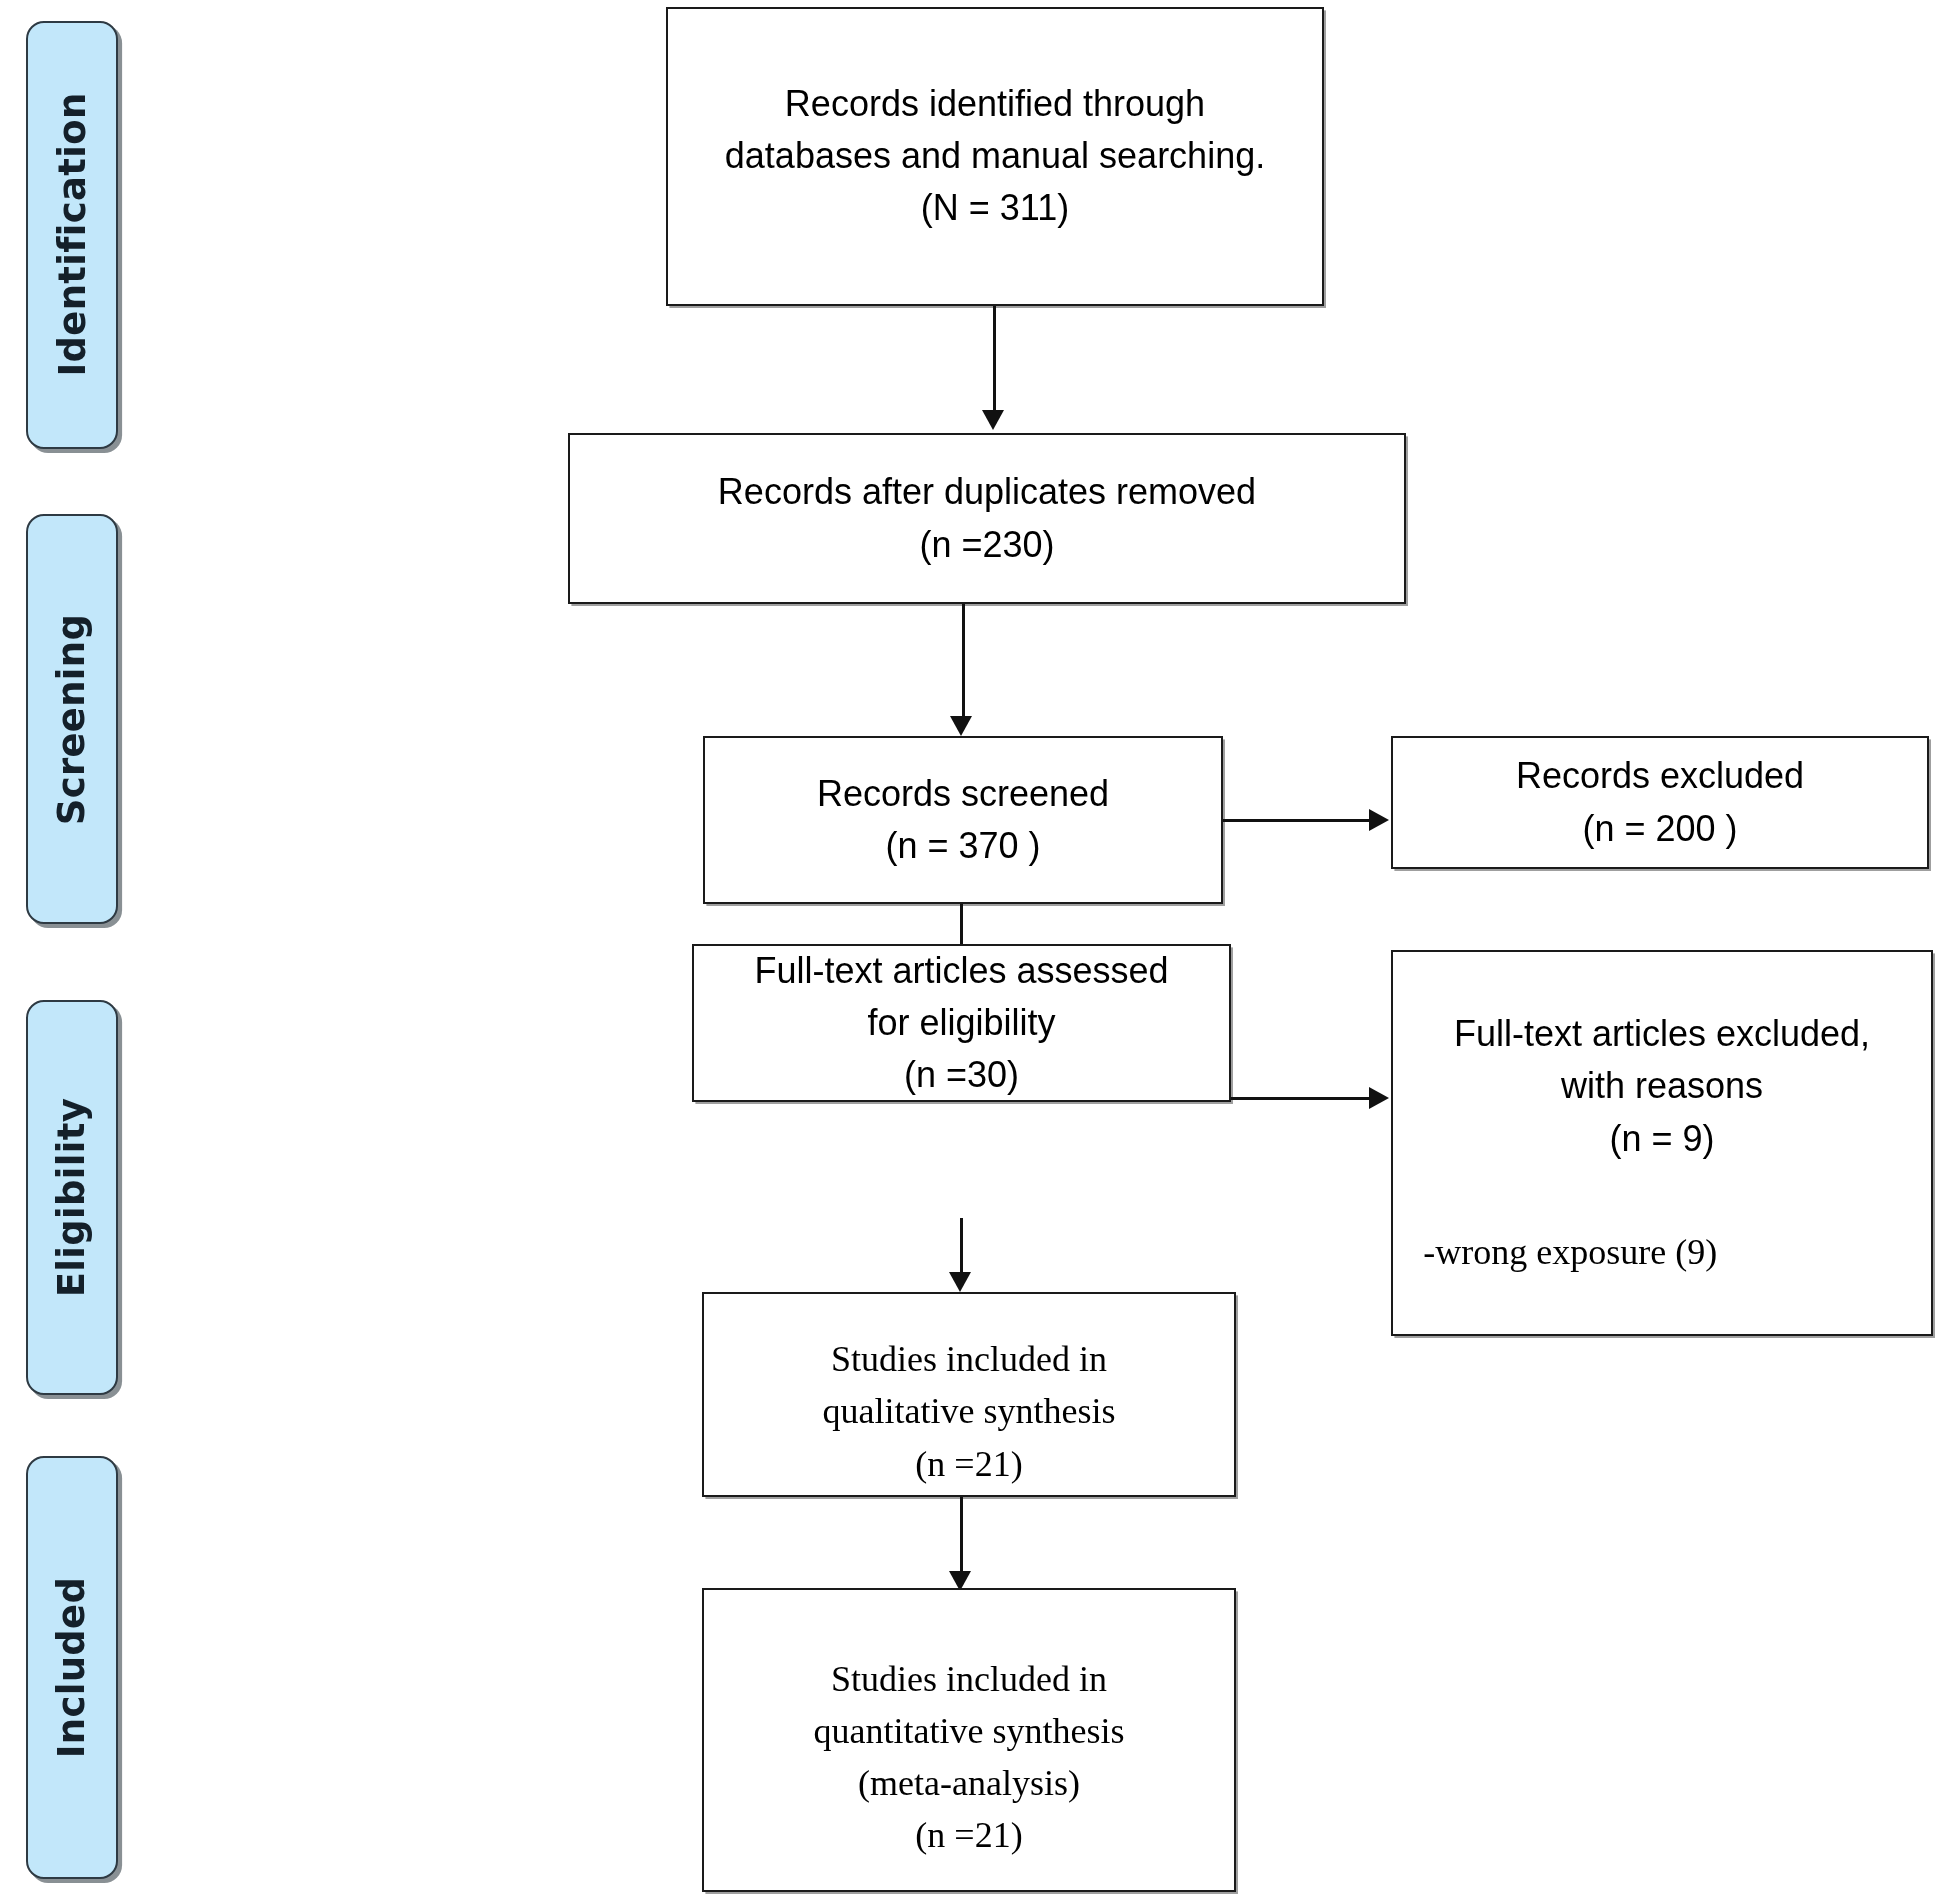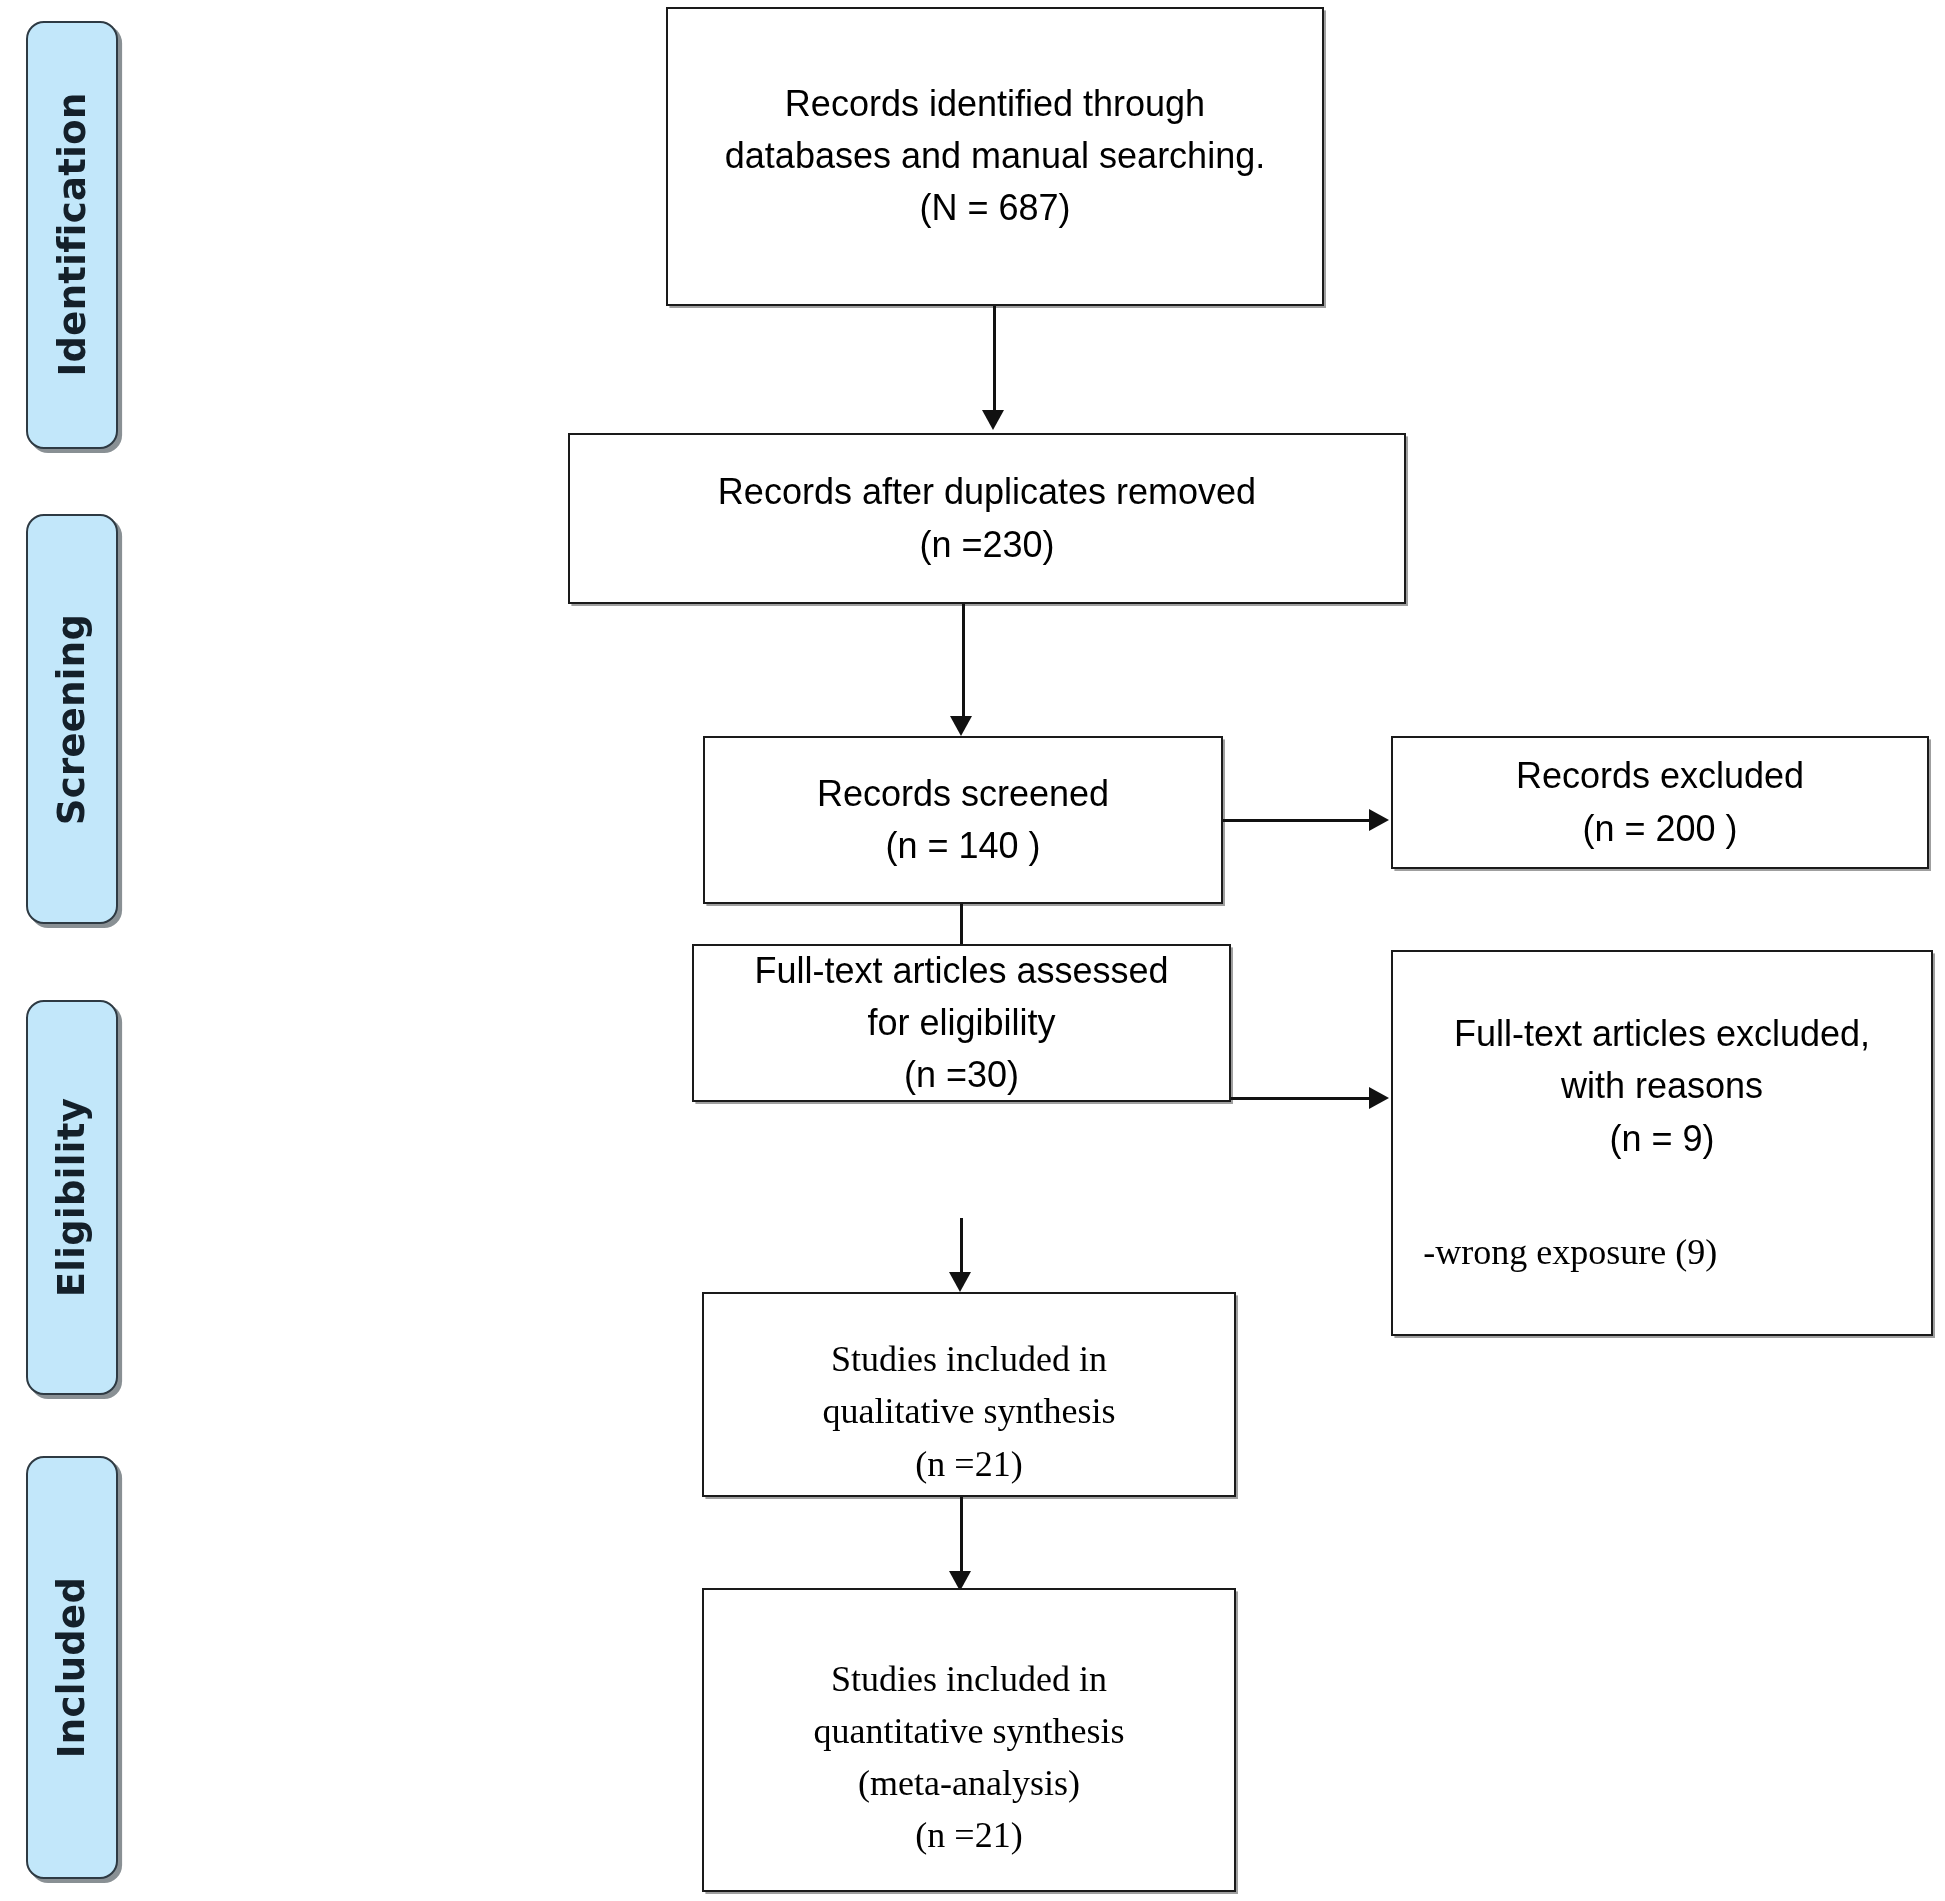--- a/index.html
+++ b/index.html
@@ -119,41 +119,41 @@
   </div>
 
   <div class="stage-box" style="left:26px; top:1456px; width:92px; height:423px;">
     <span class="stage-label">Included</span>
   </div>
 
   <div class="flow-box" style="left:666px; top:6.8px; width:658px; height:299px;">
     <div class="box-text sans-text">
       <span class="box-line">Records identified through</span>
       <span class="box-line">databases and manual searching.</span>
-      <span class="box-line">(N = 687)</span>
+      <span class="box-line">(N = 311)</span>
     </div>
   </div>
 
   <div class="conn-v" style="left:993px; top:306px; height:106px;"></div>
   <div class="arrow-down" style="left:982px; top:410px;"></div>
 
   <div class="flow-box" style="left:544px; top:433px; width:838px; height:171px;margin-left:24px;">
     <div class="box-text sans-text">
       <span class="box-line">Records after duplicates removed</span>
       <span class="box-line">(n =230)</span>
     </div>
   </div>
 
   <div class="conn-v" style="left:962px; top:604px; height:113px;"></div>
   <div class="arrow-down" style="left:950px; top:716px;"></div>
 
   <div class="flow-box" style="left:703px; top:736px; width:520px; height:168px;">
     <div class="box-text sans-text">
       <span class="box-line">Records screened</span>
-      <span class="box-line">(n =  140 )</span>
+      <span class="box-line">(n =  370 )</span>
     </div>
   </div>
 
   <div class="conn-h" style="left:1223px; top:819px; width:147px;"></div>
   <div class="arrow-right" style="left:1369px; top:809px;"></div>
 
   <div class="flow-box" style="left:1391px; top:736px; width:538px; height:133px;">
     <div class="box-text sans-text">
       <span class="box-line">Records excluded</span>
       <span class="box-line">(n = 200 )</span>

